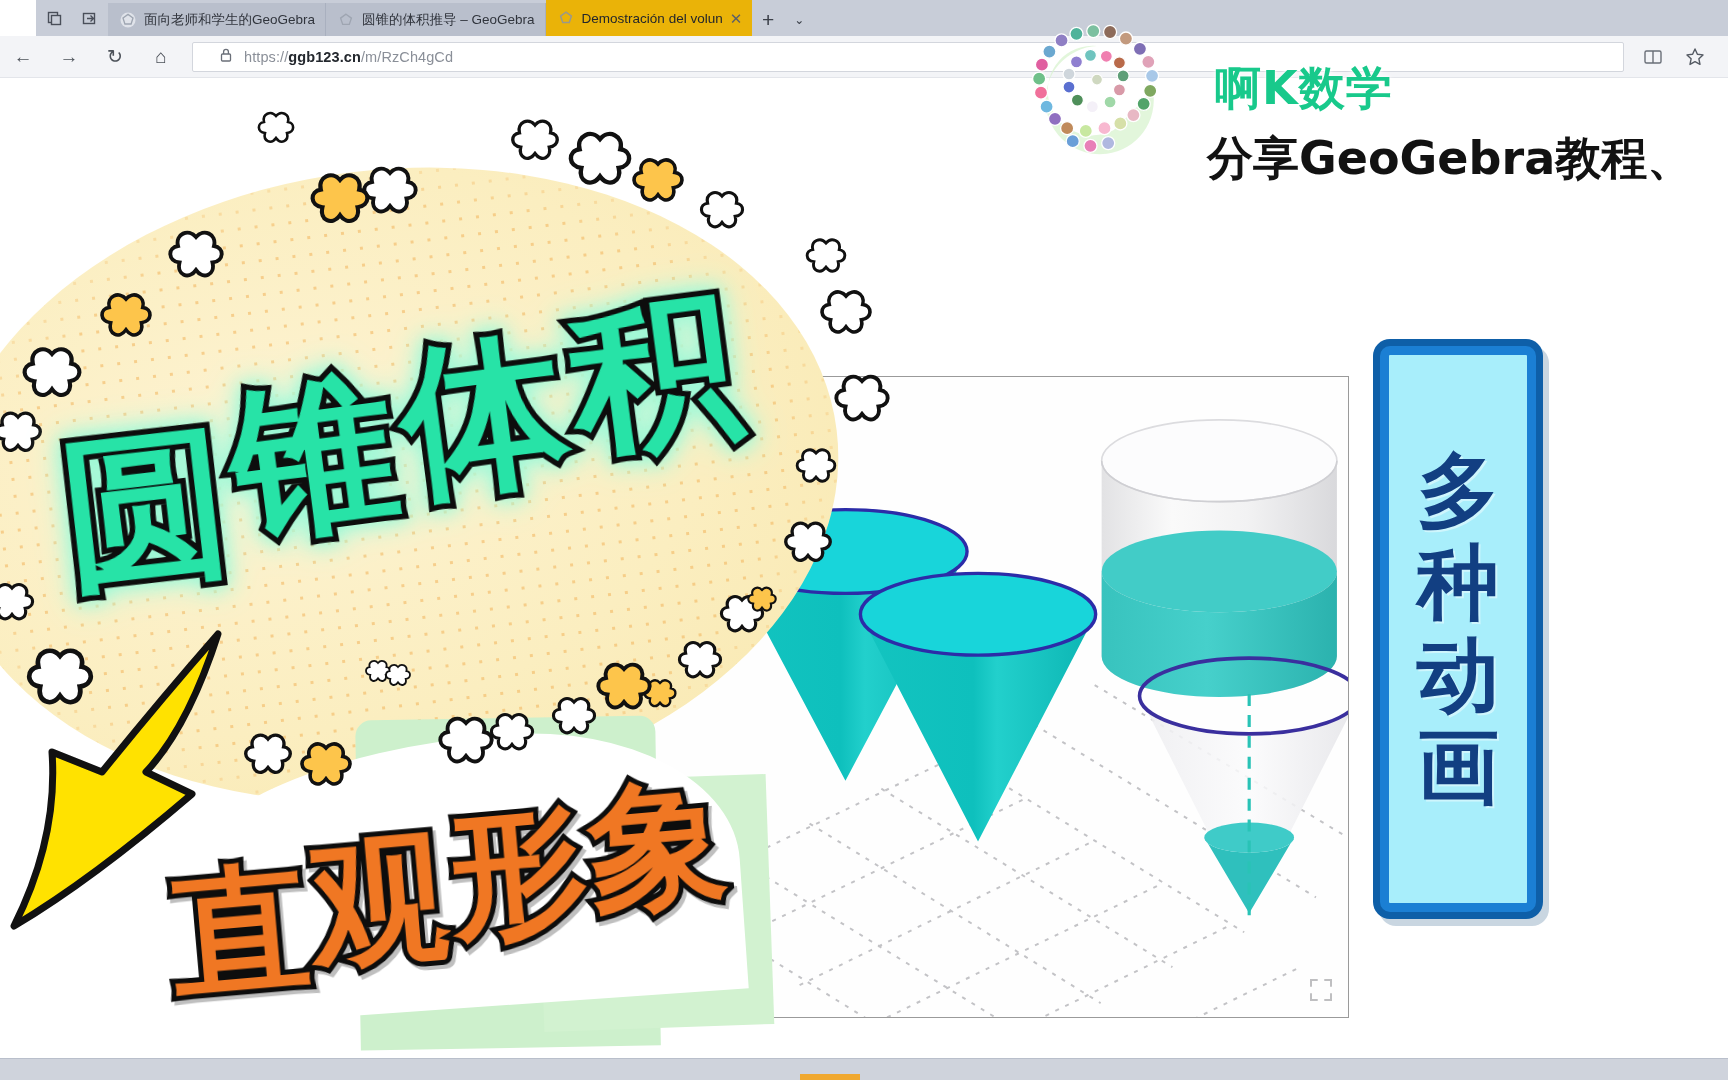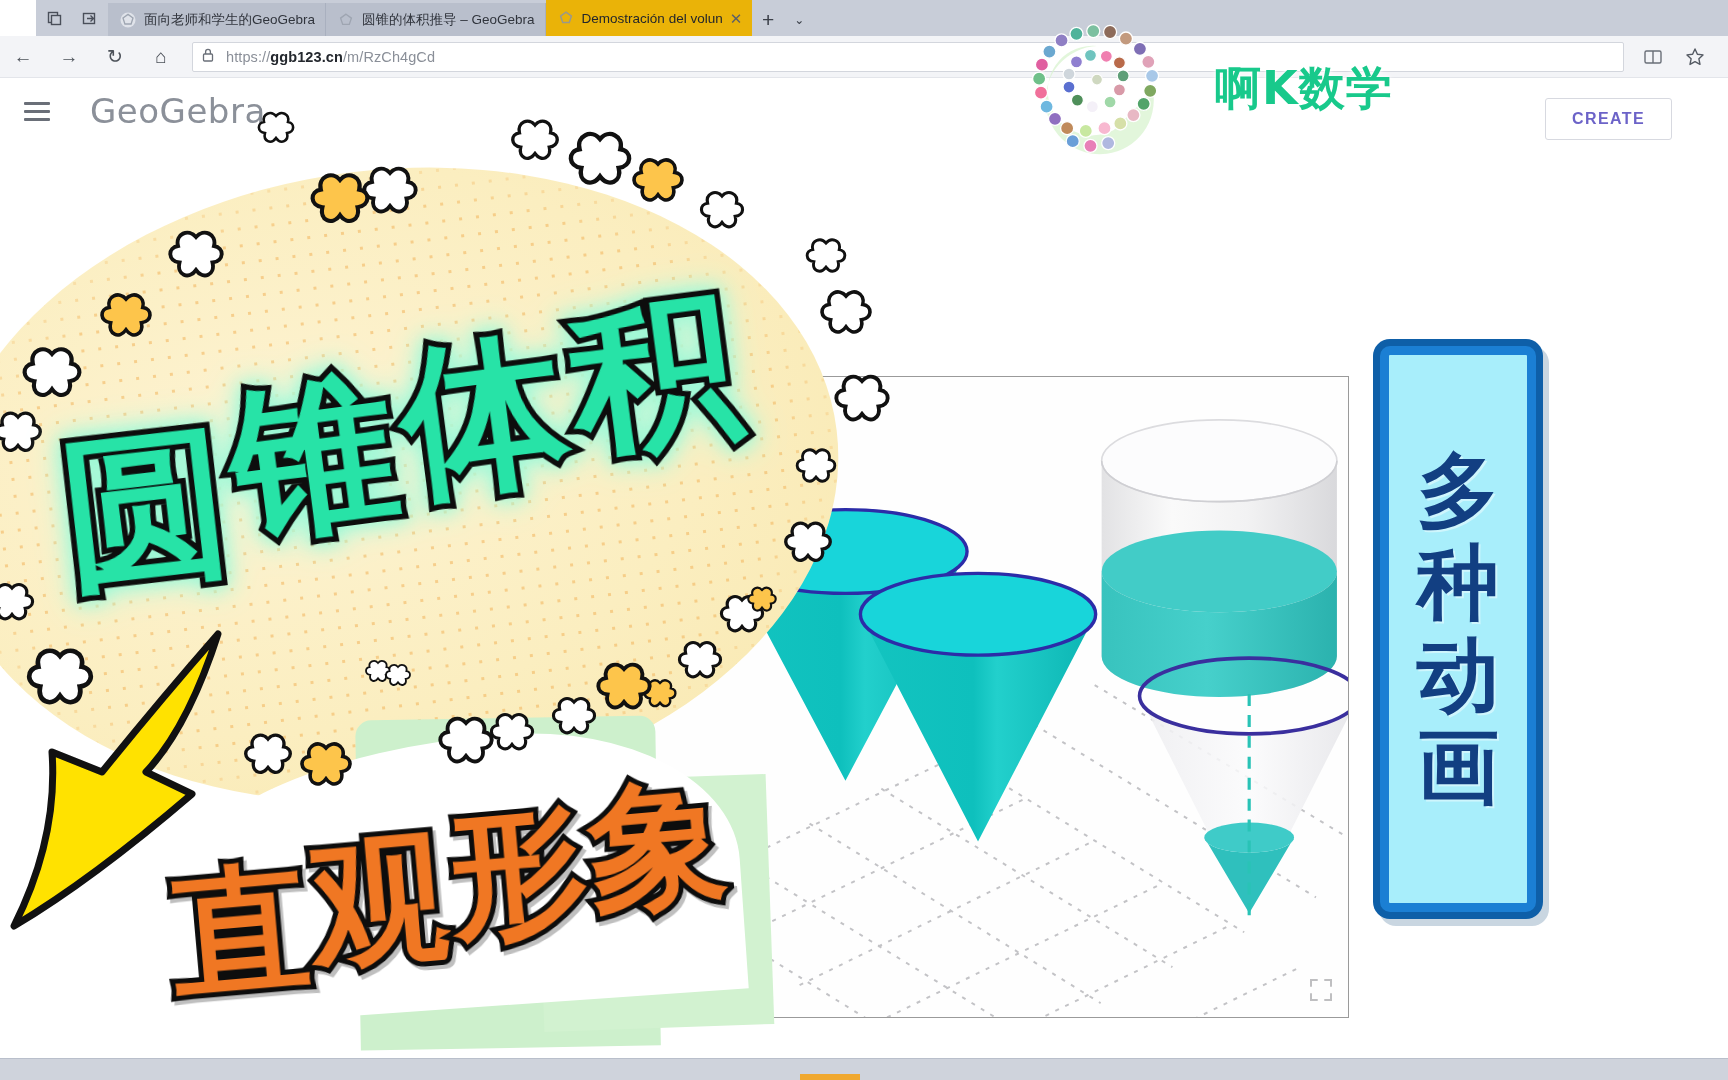--- a/index.html
+++ b/index.html
@@ -40,21 +40,21 @@
   .chrome-toolbar {
     position: absolute; left: 0; top: 36px; width: 1728px; height: 42px;
     background: #f3f4f7; display: flex; align-items: center; gap: 0px;
     border-bottom: 1px solid #e3e5ea;
   }
   .navbtn { width: 46px; height: 42px; display:flex; align-items:center; justify-content:center;
             color:#4c5159; font-size: 19px; }
   .omnibox {
     margin-left: 8px; flex: 1 1 auto; height: 30px; background: #ffffff;
     border: 1px solid #d3d6dd; border-radius: 2px; display:flex; align-items:center;
-    padding: 0 8px; gap: 11px; margin-right: 10px;
+    padding: 0 26px; gap: 11px; margin-right: 10px;
   }
   .omnibox .lockicon { color:#6a6f78; font-size: 14px; flex:0 0 auto; }
   .urltext { font-size: 14.5px; color: #8a8f98; white-space: nowrap; overflow: hidden; letter-spacing:.1px;}
   .urltext b { color: #24282e; font-weight: 700; }
   .toolbar-right { display:flex; align-items:center; gap: 4px; padding-right: 14px; }
   .toolbar-right .navbtn { width: 38px; }
 
   
   .gg-page { position: absolute; left:0; top: 78px; width: 1728px; height: 1002px; background:#fff; }
   .gg-header { position: absolute; left: 0; top: 0; width: 1728px; height: 66px; background: #fff;
@@ -263,33 +263,20 @@
       <div class="navbtn">
         <svg width="20" height="19" viewBox="0 0 20 19">
           <polygon points="10,2 12.4,7.2 18,7.9 13.9,11.8 15,17.4 10,14.6 5,17.4 6.1,11.8 2,7.9 7.6,7.2" fill="none" stroke="#545a63" stroke-width="1.4" stroke-linejoin="round"></polygon>
         </svg>
       </div>
     </div>
   </div>
 
   <div class="gg-page">
 
-    <div class="gg-header">
-      <div class="gg-burger">
-          <i></i>
-          <i></i>
-          <i></i>
-        </div>
-      <div class="gg-logo">
-        <span>GeoGebra</span>
-      </div>
-      <div class="gg-create" style="left:1545px;right:auto;top:20px;">
-        <span>CREATE</span>
-      </div>
-    </div>
 
     <div class="applet-frame">
       <svg class="grid-svg" viewBox="0 0 722 642">
         <defs>
           <linearGradient id="coneG" x1="0" y1="0" x2="1" y2="0">
             <stop offset="0%" stop-color="#13c4c0"></stop>
             <stop offset="48%" stop-color="#0ec0bd"></stop>
             <stop offset="58%" stop-color="#22d0cc"></stop>
             <stop offset="100%" stop-color="#0bb4b2"></stop>
           </linearGradient>
@@ -468,18 +455,19 @@
         <circle cx="70" cy="74" r="6.4" fill="#5a6fd0" stroke="#fff" stroke-width="1.3"></circle>
         <circle cx="124" cy="77" r="6.4" fill="#d89aa8" stroke="#fff" stroke-width="1.3"></circle>
         <circle cx="79" cy="88" r="6.4" fill="#4f8f5a" stroke="#fff" stroke-width="1.3"></circle>
         <circle cx="114" cy="90" r="6.4" fill="#a0d8a8" stroke="#fff" stroke-width="1.3"></circle>
         <circle cx="95" cy="95" r="6.4" fill="#f4f0f8" stroke="#fff" stroke-width="1.3"></circle>
 
         <circle cx="100" cy="66" r="5.8" fill="#cfd8c0" stroke="#fff" stroke-width="1.2"></circle>
       </g>
     </svg>
     <div class="wm-t1">啊K数学</div>
+    <div class="wm-t2">分享GeoGebra教程、</div>
   </div>
 
   <div class="bottom-bar">
     <div class="seg" style="left:800px;width:60px;"></div>
   </div>
 </div>
 
 </body></html>

